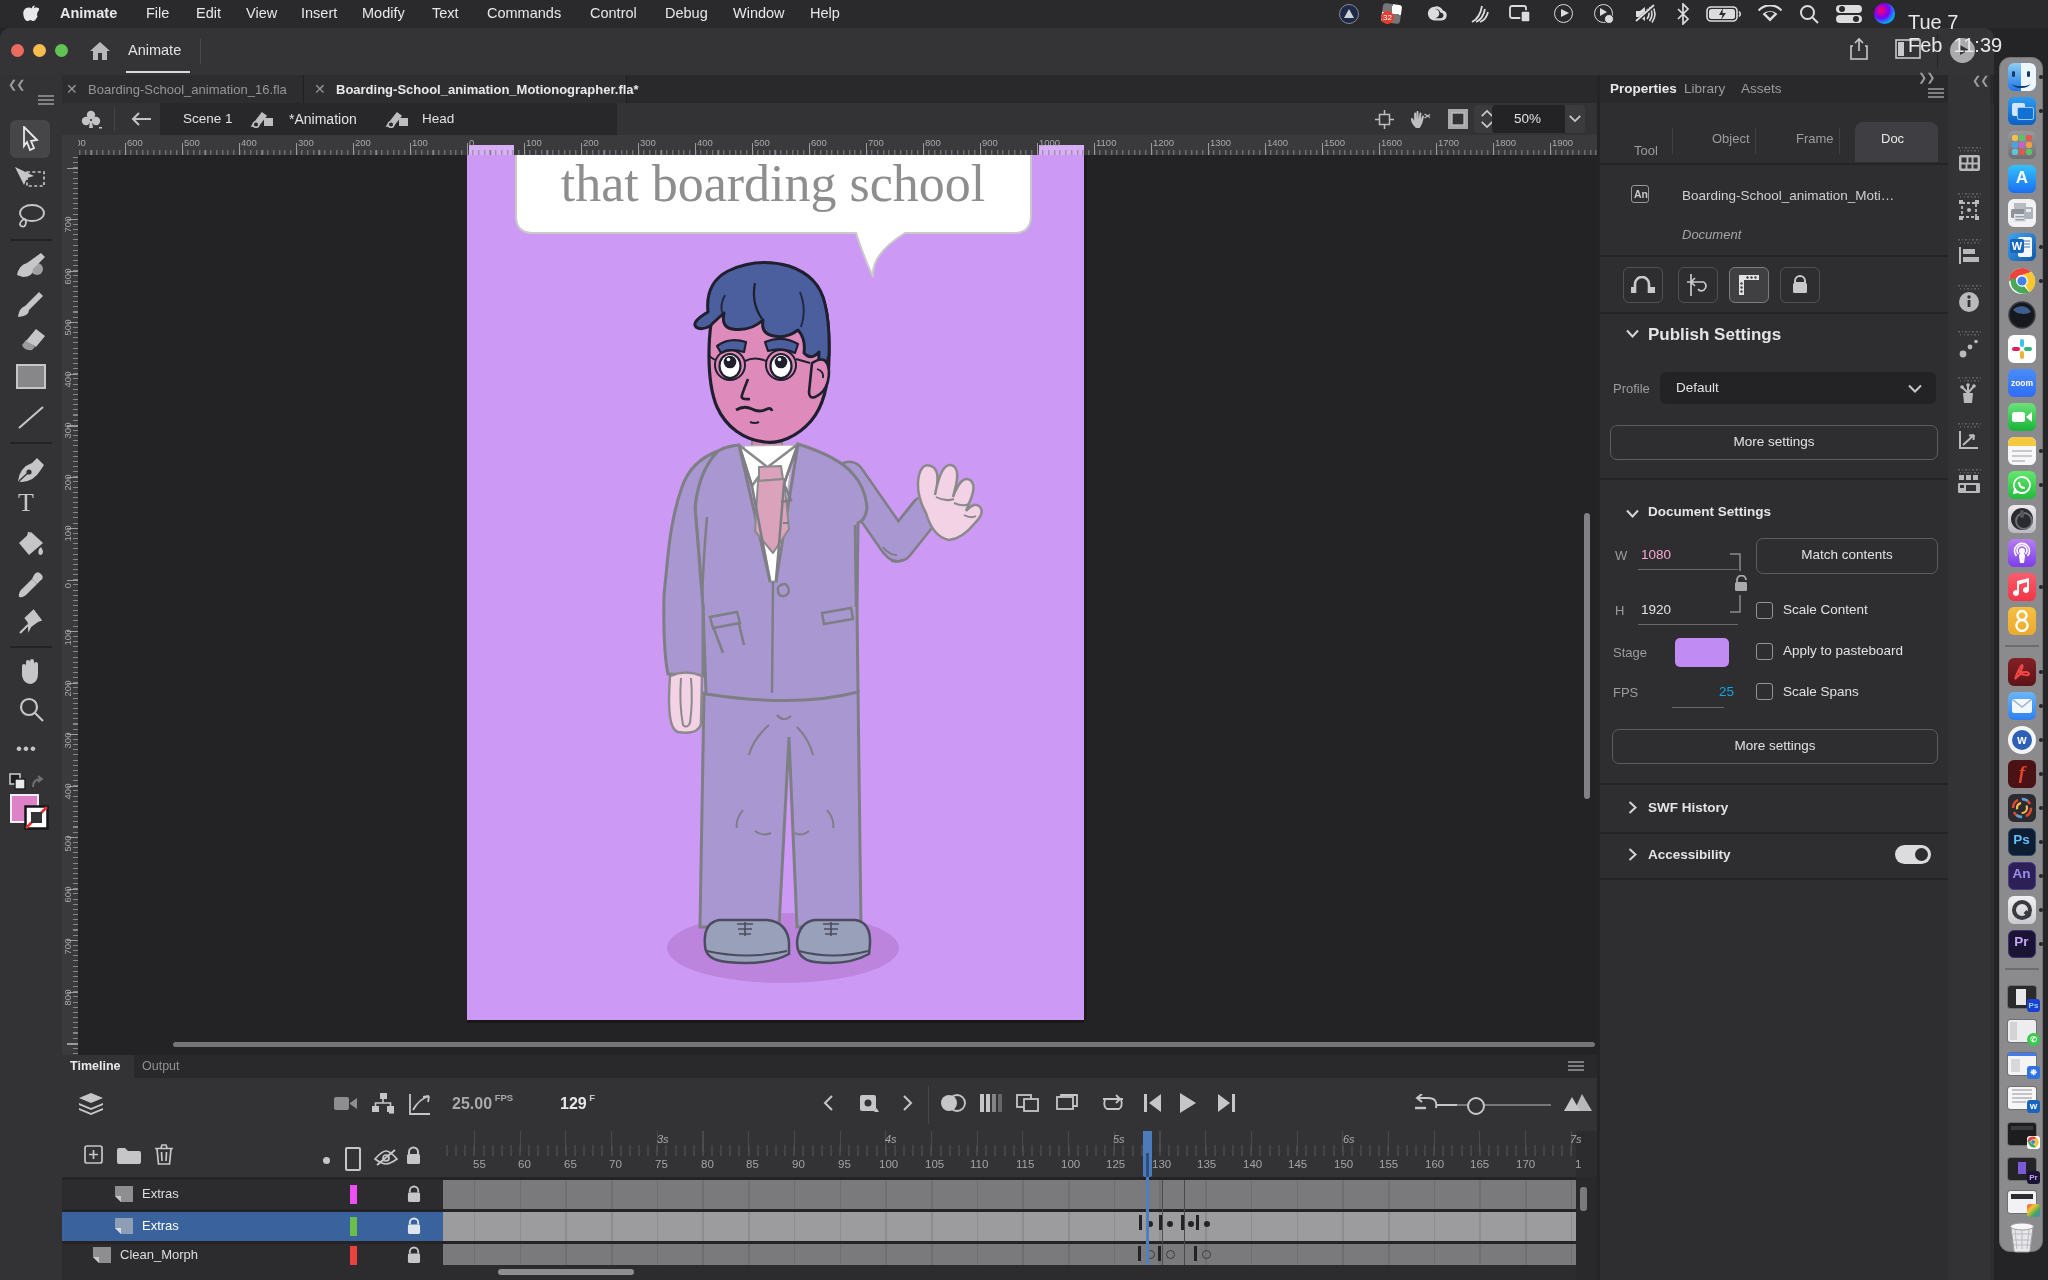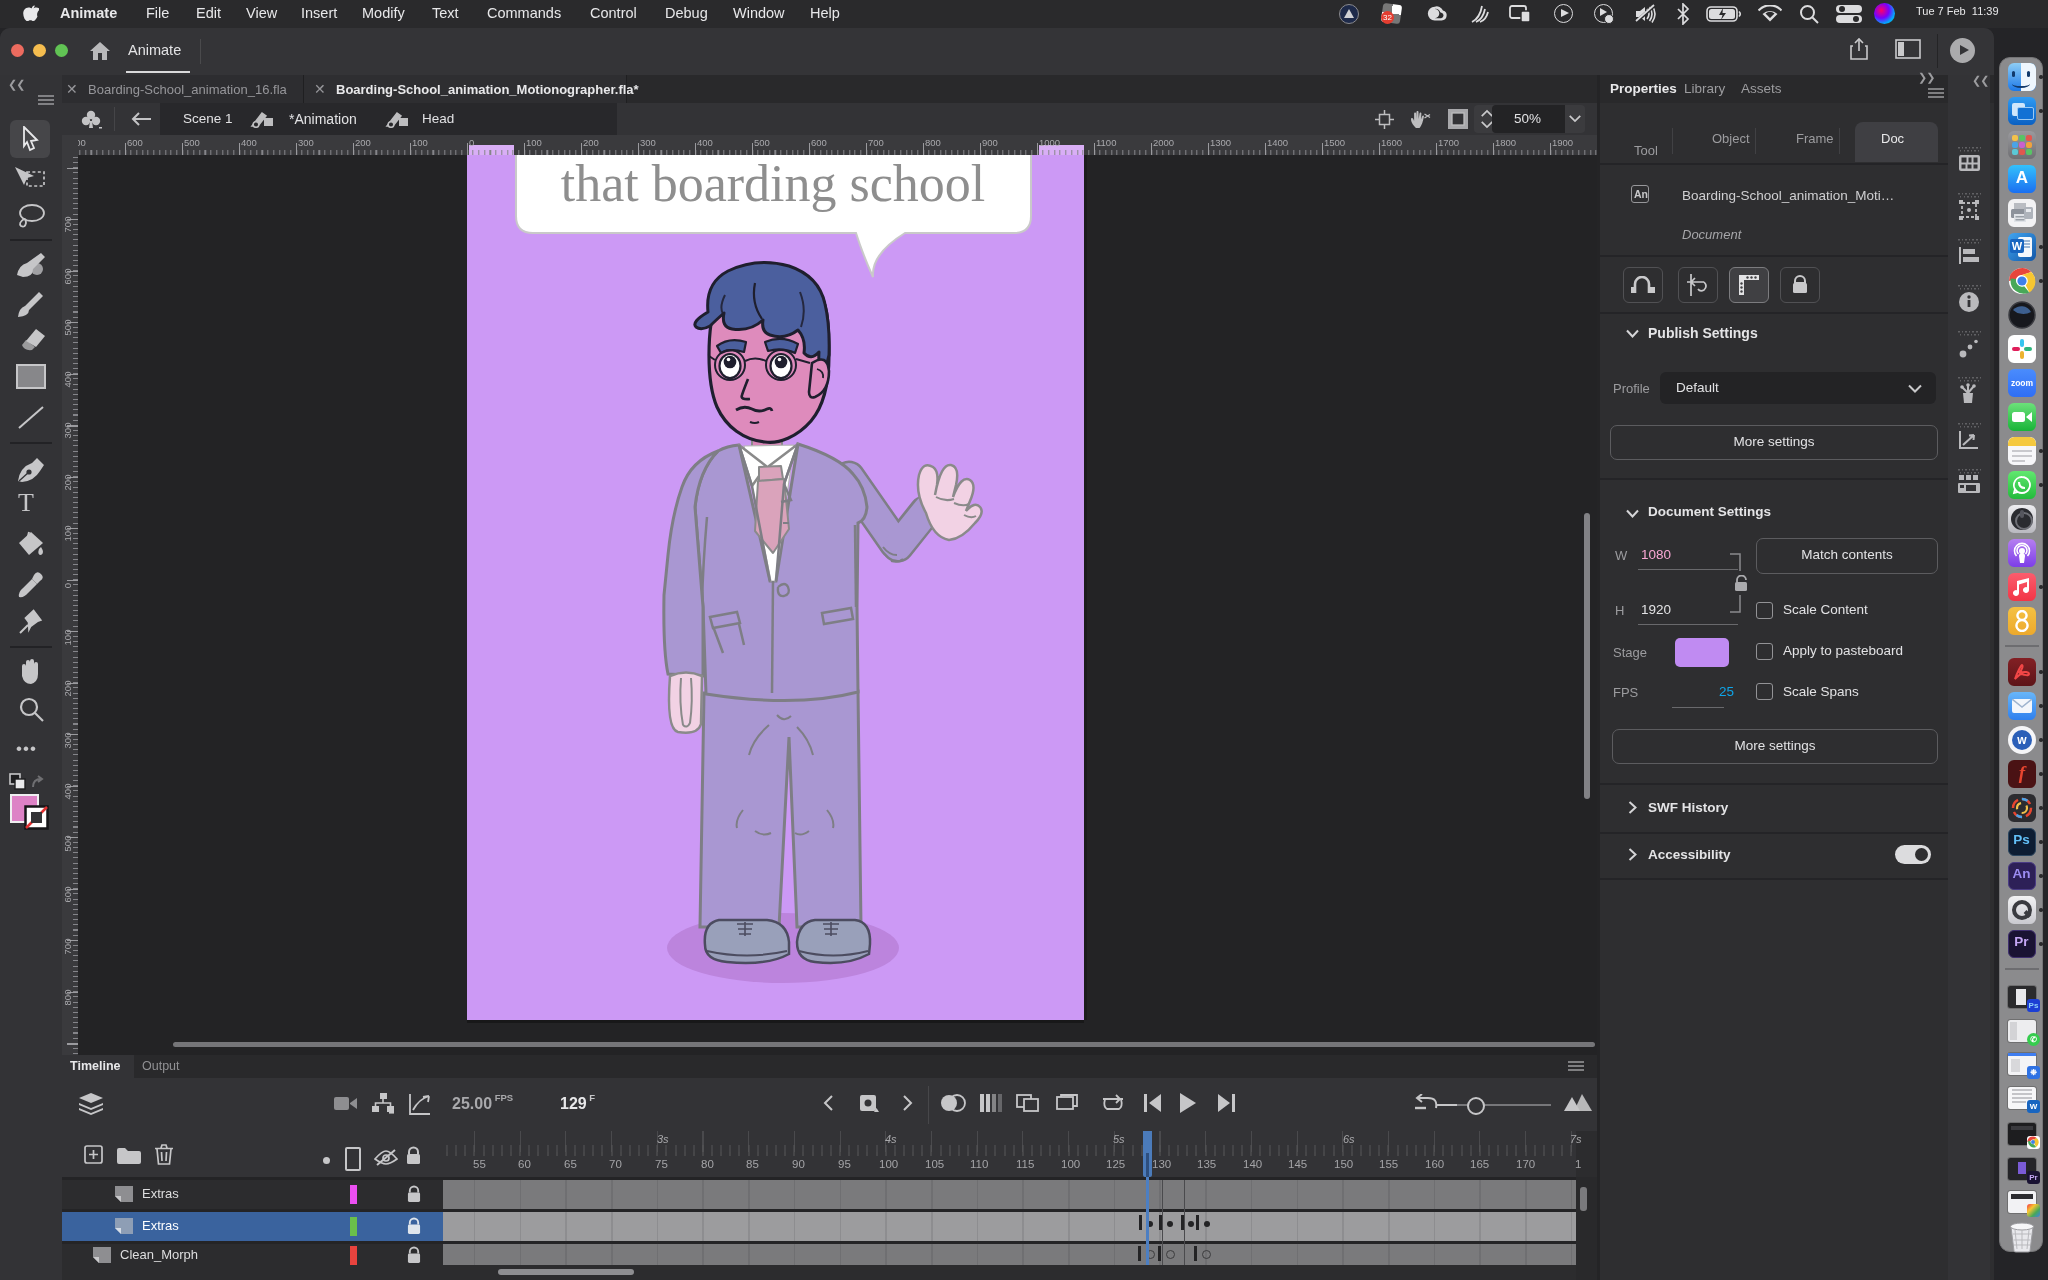--- a/index.html
+++ b/index.html
@@ -140,21 +140,21 @@
       <div class="a" style="left:521px;top:2px;">200</div>
     <div class="a" style="left:578px;top:2px;">300</div>
       <div class="a" style="left:635px;top:2px;">400</div>
     <div class="a" style="left:692px;top:2px;">500</div>
       <div class="a" style="left:749px;top:2px;">600</div>
     <div class="a" style="left:806px;top:2px;">700</div>
       <div class="a" style="left:863px;top:2px;">800</div>
     <div class="a" style="left:920px;top:2px;">900</div>
       <div class="a" style="left:977px;top:2px;">1000</div>
     <div class="a" style="left:1034px;top:2px;">1100</div>
-      <div class="a" style="left:1091px;top:2px;">2000</div>
+      <div class="a" style="left:1091px;top:2px;">1200</div>
     <div class="a" style="left:1148px;top:2px;">1300</div>
       <div class="a" style="left:1205px;top:2px;">1400</div>
     <div class="a" style="left:1262px;top:2px;">1500</div>
       <div class="a" style="left:1319px;top:2px;">1600</div>
     <div class="a" style="left:1376px;top:2px;">1700</div>
       <div class="a" style="left:1433px;top:2px;">1800</div>
     <div class="a" style="left:1490px;top:2px;">1900</div>
   </div>
 
   <div class="a" style="left:78px;top:127px;width:1520px;height:900px;background:#232325;"></div>
@@ -427,21 +427,21 @@
       <svg class="ic" style="left:11px;top:7px;" width="16" height="19" viewBox="0 0 16 19" fill="#c9c9cb">
         <path d="M3 8 V6 a5 5 0 0 1 10 0 V8 H3 Z" fill="none" stroke="#c9c9cb" stroke-width="2"></path>
         <rect x="1" y="8" width="14" height="10" rx="1.5"></rect>
       </svg>
     </div>
     <div class="a" style="left:0;top:237px;width:348px;height:1.5px;background:#242427;"></div>
 
     <svg class="ic" style="left:26px;top:254px;" width="13" height="9" viewBox="0 0 13 9" fill="none" stroke="#d5d5d7" stroke-width="2">
         <path d="M1 1.5 L6.5 7.5 L12 1.5"></path>
       </svg>
-    <div class="a" style="left:48px;top:250px;color:#e4e4e6;font-weight:bold;font-size:14px;">Publish Settings</div>
+    <div class="a" style="left:48px;top:250px;color:#e4e4e6;font-weight:bold;font-size:17px;">Publish Settings</div>
     <div class="a" style="left:13px;top:306px;">Profile</div>
     <div class="a" style="left:60px;top:297px;width:276px;height:32px;background:#232325;border-radius:6px;">
       <div class="a" style="left:16px;top:8px;color:#e2e2e4;font-size:13.5px;">Default</div>
       <svg class="ic" style="left:248px;top:12px;" width="14" height="9" viewBox="0 0 14 9" fill="none" stroke="#c9c9cb" stroke-width="2">
           <path d="M1 1.5 L7 7.5 L13 1.5"></path>
         </svg>
     </div>
     <div class="a" style="left:10px;top:350px;width:326px;height:33px;border:1.5px solid #5c5c5f;border-radius:7px;">
       <div class="a" style="left:0;top:8px;width:100%;text-align:center;color:#e2e2e4;font-size:13.5px;">More settings</div>
     </div>
@@ -812,21 +812,21 @@
   <span class="a" style="left:196px;top:5px;">Edit</span>
   <span class="a" style="left:246px;top:5px;">View</span>
   <span class="a" style="left:301px;top:5px;">Insert</span>
   <span class="a" style="left:362px;top:5px;">Modify</span>
   <span class="a" style="left:432px;top:5px;">Text</span>
   <span class="a" style="left:487px;top:5px;">Commands</span>
   <span class="a" style="left:590px;top:5px;">Control</span>
   <span class="a" style="left:665px;top:5px;">Debug</span>
   <span class="a" style="left:733px;top:5px;">Window</span>
   <span class="a" style="left:810px;top:5px;">Help</span>
-  <span class="a" style="left:1908px;top:5px;font-size:11px;margin-left:8px;">Tue 7 Feb&nbsp;&nbsp;11:39</span>
+  <span class="a" style="left:1908px;top:11px;font-size:20px;">Tue 7 Feb&nbsp;&nbsp;11:39</span>
   <span id="statusicons">
     <div class="a" style="left:1339px;top:4px;width:20px;height:20px;border-radius:50%;background:#1e2a4a;border:1.5px solid #8a8a8e;box-sizing:border-box;">
       <div class="a" style="left:4px;top:3.5px;width:0;height:0;border-bottom:9px solid #cfd0d4;border-left:5px solid transparent;border-right:5px solid transparent;"></div>
     </div>
     <div class="a" style="left:1382px;top:4px;width:19px;height:19px;background:conic-gradient(#fff 0 25%,#777 25% 50%,#fff 50% 75%,#777 75%);border-radius:3px;transform:rotate(8deg);"></div>
     <div class="a" style="left:1381px;top:11px;width:13px;height:13px;border-radius:50%;background:#e43d30;color:#fff;font-size:8px;text-align:center;line-height:13px;">32</div>
     <svg class="ic" style="left:1426px;top:4px;" width="22" height="20" viewBox="0 0 24 20" fill="#dcdcde">
       <path d="M9.5 2 A7.5 7.5 0 0 0 9.5 17 H17 A5.5 5.5 0 0 0 18.5 6.2 A7.5 7.5 0 0 0 9.5 2 Z M9.5 4.5 A5 5 0 0 1 9.5 14.5 H16.5 A3 3 0 0 0 16.8 8.6 L15.5 8.2 A5 5 0 0 0 9.5 4.5 Z" fill-rule="evenodd"></path>
     </svg>
     <svg class="ic" style="left:1470px;top:4px;" width="22" height="20" viewBox="0 0 22 20" fill="none" stroke="#dcdcde" stroke-width="1.8">

